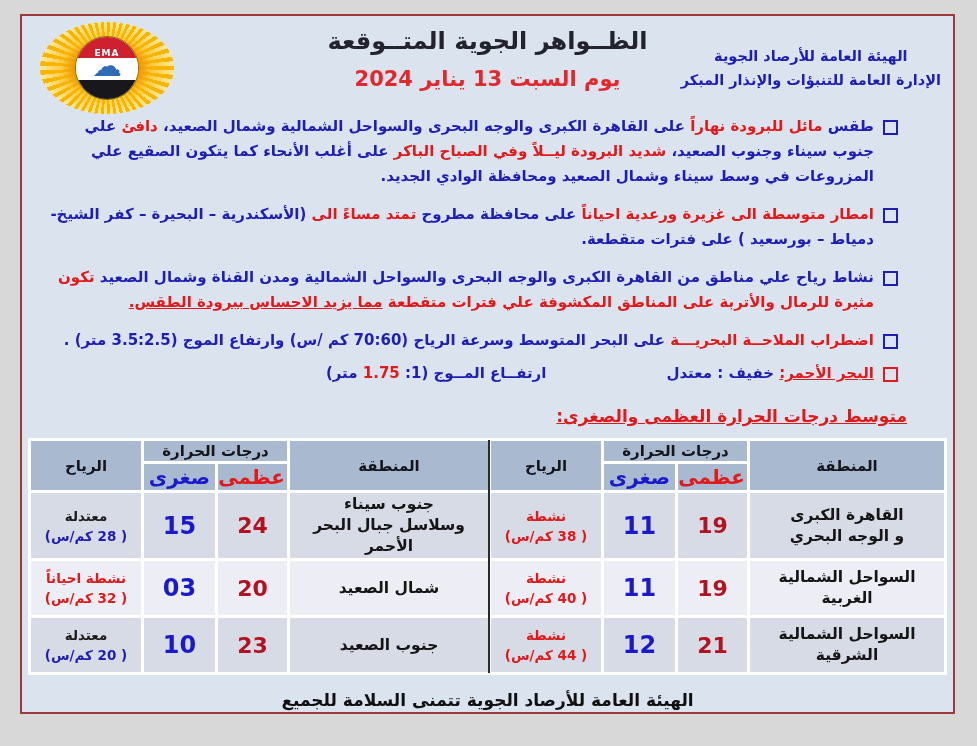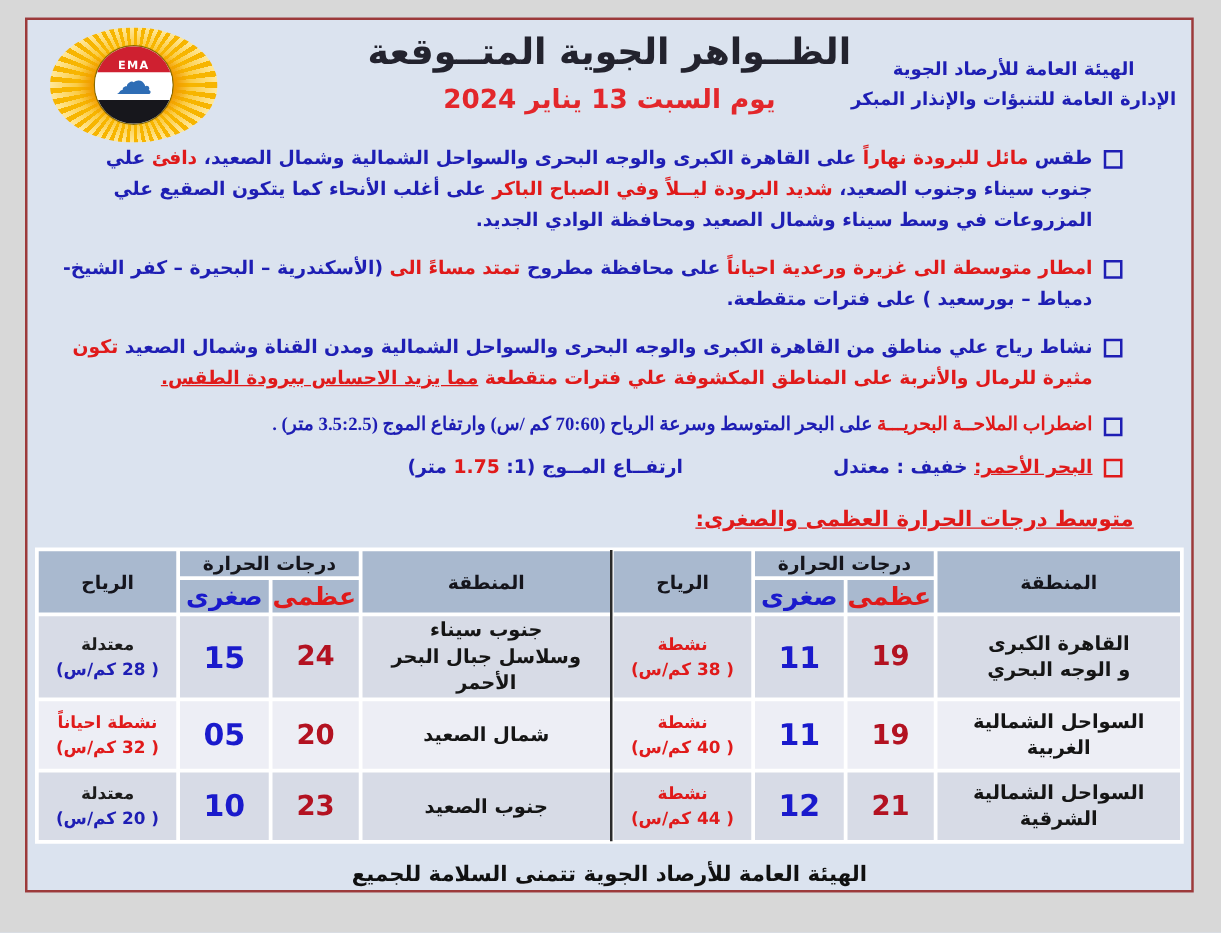--- a/index.html
+++ b/index.html
@@ -34,21 +34,21 @@
     position:absolute;top:50%;left:50%;transform:translate(-50%,-50%);
     width:62px;height:62px;border-radius:50%;overflow:hidden;
     display:flex;flex-direction:column;border:1px solid #8a6a00;background:#fff;
   }
   .band-red{height:34%;background:#cf2030;display:flex;align-items:flex-end;justify-content:center}
   .band-red .ema{color:#fff;font-size:9px;line-height:10px;letter-spacing:1px}
   .band-white{height:36%;background:#fff;display:flex;align-items:center;justify-content:center}
   .cloud-icon{color:#2e6db5;font-size:30px;line-height:18px;margin-top:-6px}
   .band-black{height:30%;background:#17171c}
   .title-wrap{position:absolute;top:8px;left:50%;transform:translateX(-50%);width:520px;text-align:center}
-  .page-title{color:var(--title-dark);font-size:29px;line-height:34px}
+  .page-title{color:var(--title-dark);font-size:24px;line-height:34px}
   .page-date{color:var(--date-red);font-size:21px;margin-top:9px}
   .org{position:absolute;top:28px;right:12px;text-align:center;color:var(--text-blue);font-size:14.5px;line-height:24px}
   
   .bullets{padding:2px 55px 0 16px}
   .bullet{display:flex;gap:9px;margin-bottom:13px;font-size:15px;line-height:25px}
   .sq{flex:0 0 auto;width:11px;height:11px;border:2px solid var(--text-blue);margin-top:6px;background:transparent}
   .sq.red{border-color:var(--text-red)}
   .btext{text-align:right}
   .seg-blue{color:var(--text-blue)}
   .seg-red{color:var(--text-red)}
@@ -116,21 +116,21 @@
     <div class="bullet">
       <span class="sq"></span>
       <div class="btext" style="white-space: pre-line;"><span class="seg-red">امطار متوسطة الى غزيرة ورعدية احياناً </span><span class="seg-blue">على محافظة مطروح </span><span class="seg-red">تمتد مساءً الى </span><span class="seg-blue">(الأسكندرية – البحيرة – كفر الشيخ- دمياط – بورسعيد ) على فترات متقطعة.</span></div>
     </div>
     <div class="bullet">
       <span class="sq"></span>
       <div class="btext" style="white-space: pre-line; text-align: right;"><span class="seg-blue">نشاط رياح علي مناطق من القاهرة الكبرى والوجه البحرى والسواحل الشمالية ومدن القناة وشمال الصعيد </span><span class="seg-red">تكون مثيرة للرمال والأتربة على المناطق المكشوفة علي فترات متقطعة </span><span class="seg-red seg-u">مما يزيد الاحساس ببرودة الطقس.</span></div>
     </div>
     <div class="bullet" style="margin-bottom:8px">
       <span class="sq"></span>
-      <div class="btext" style="white-space: pre-line; font-family: Liberation Serif, serif;"><span class="seg-red">اضطراب الملاحــة البحريـــة </span><span class="seg-blue">على البحر المتوسط وسرعة الرياح (70:60 كم /س) وارتفاع الموج (3.5:2.5 متر) .</span></div>
+      <div class="btext" style="white-space: pre-line;"><span class="seg-red">اضطراب الملاحــة البحريـــة </span><span class="seg-blue">على البحر المتوسط وسرعة الرياح (70:60 كم /س) وارتفاع الموج (3.5:2.5 متر) .</span></div>
     </div>
     <div class="bullet redsea">
       <span class="sq red"></span>
       <div class="btext">
         <span style="white-space: pre-line;"><span class="seg-red seg-u">البحر الأحمر:</span><span class="seg-blue"> خفيف : معتدل</span></span>
         <span style="white-space: pre-line;"><span class="seg-blue">ارتفــاع المــوج (1: </span><span class="seg-red">1.75</span><span class="seg-blue"> متر)</span></span>
       </div>
     </div>
   </div>
 
@@ -181,21 +181,21 @@
 ( 28 كم/س)</span></td>
         </tr>
         <tr class="even">
           <td class="c-region">السواحل الشمالية الغربية</td>
           <td class="c-max">19</td>
           <td class="c-min">11</td>
           <td class="c-wind" style="white-space: pre-line;"><span class="seg-red">نشطة</span><span class="seg-red">
 ( 40 كم/س)</span></td>
           <td class="c-region">شمال الصعيد</td>
           <td class="c-max">20</td>
-          <td class="c-min">05</td>
+          <td class="c-min">03</td>
           <td class="c-wind" style="white-space: pre-line;"><span class="seg-red">نشطة احياناً</span><span class="seg-red">
 ( 32 كم/س)</span></td>
         </tr>
         <tr class="odd">
           <td class="c-region">السواحل الشمالية الشرقية</td>
           <td class="c-max">21</td>
           <td class="c-min">12</td>
           <td class="c-wind" style="white-space: pre-line;"><span class="seg-red">نشطة</span><span class="seg-red">
 ( 44 كم/س)</span></td>
           <td class="c-region">جنوب الصعيد</td>

